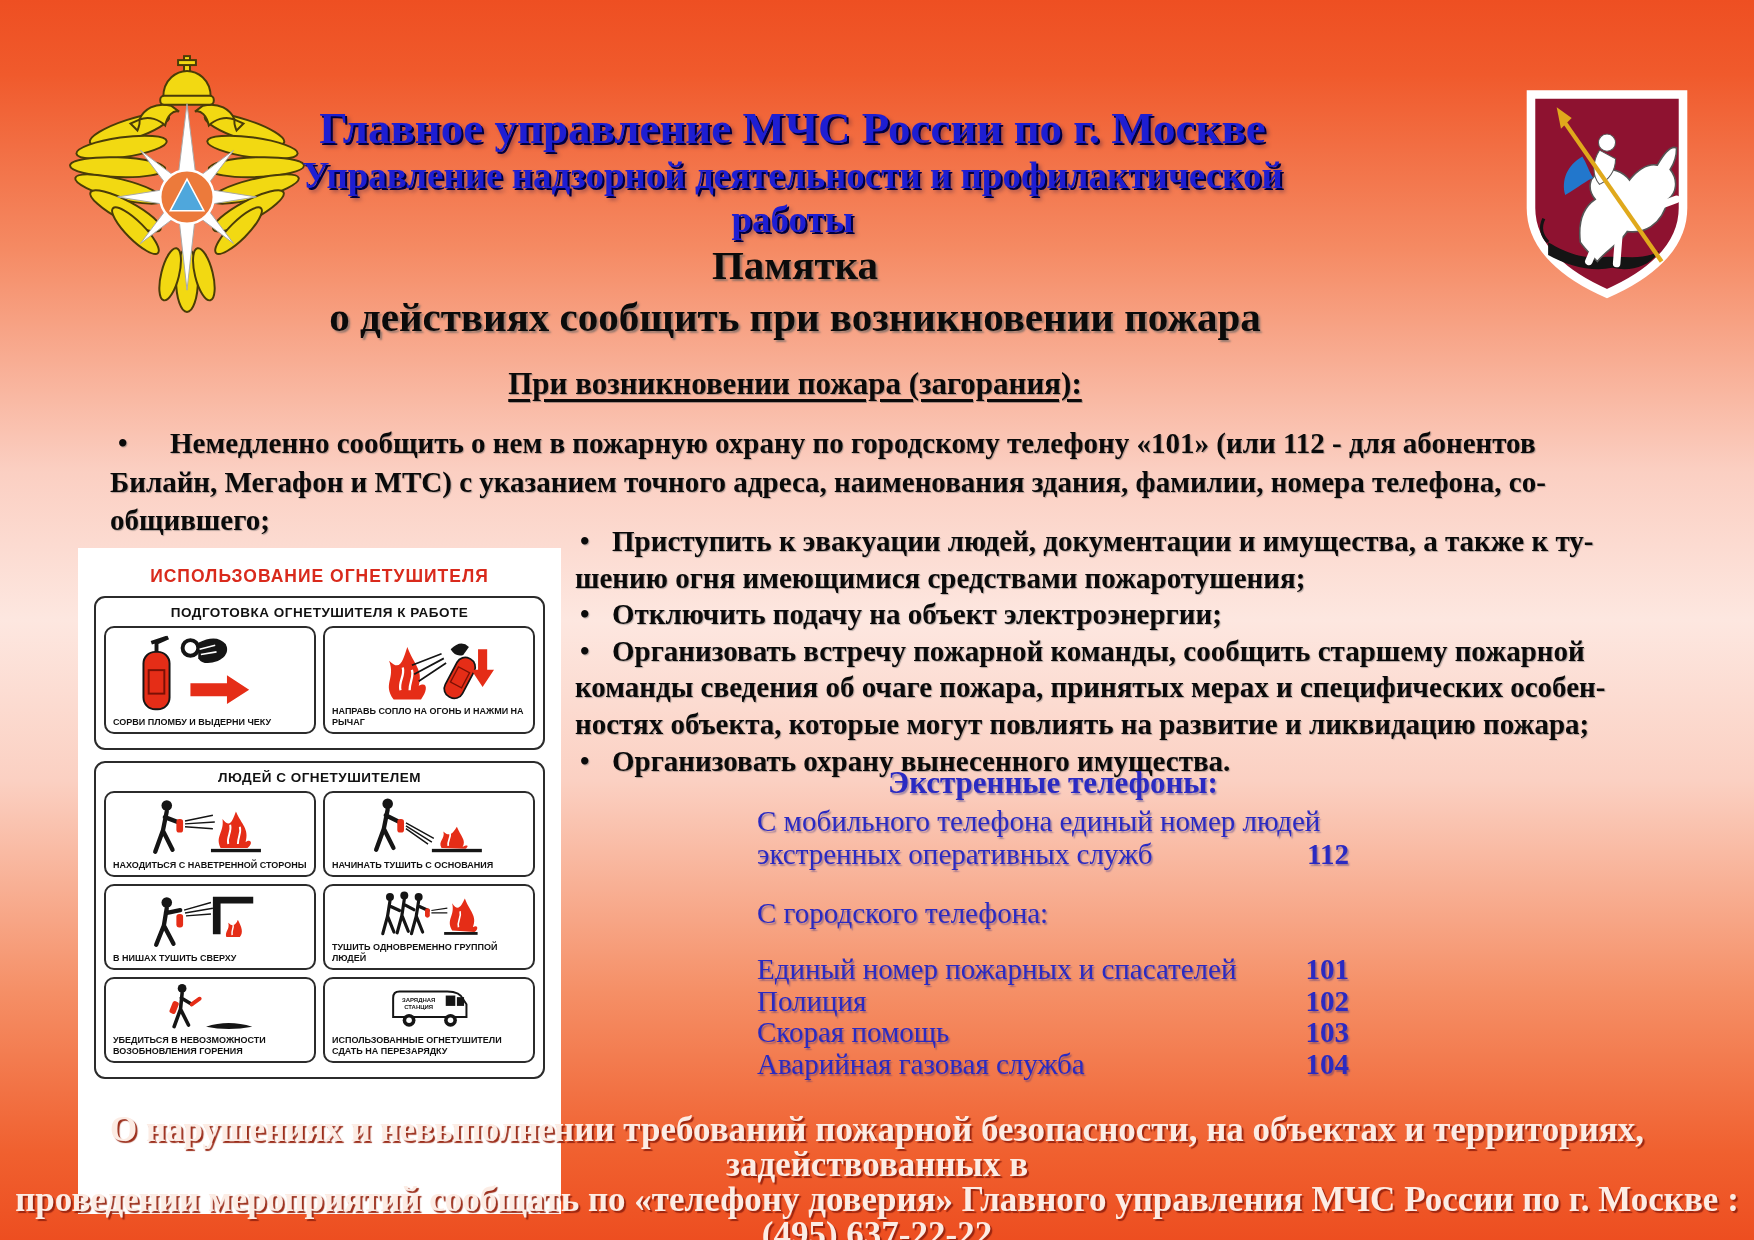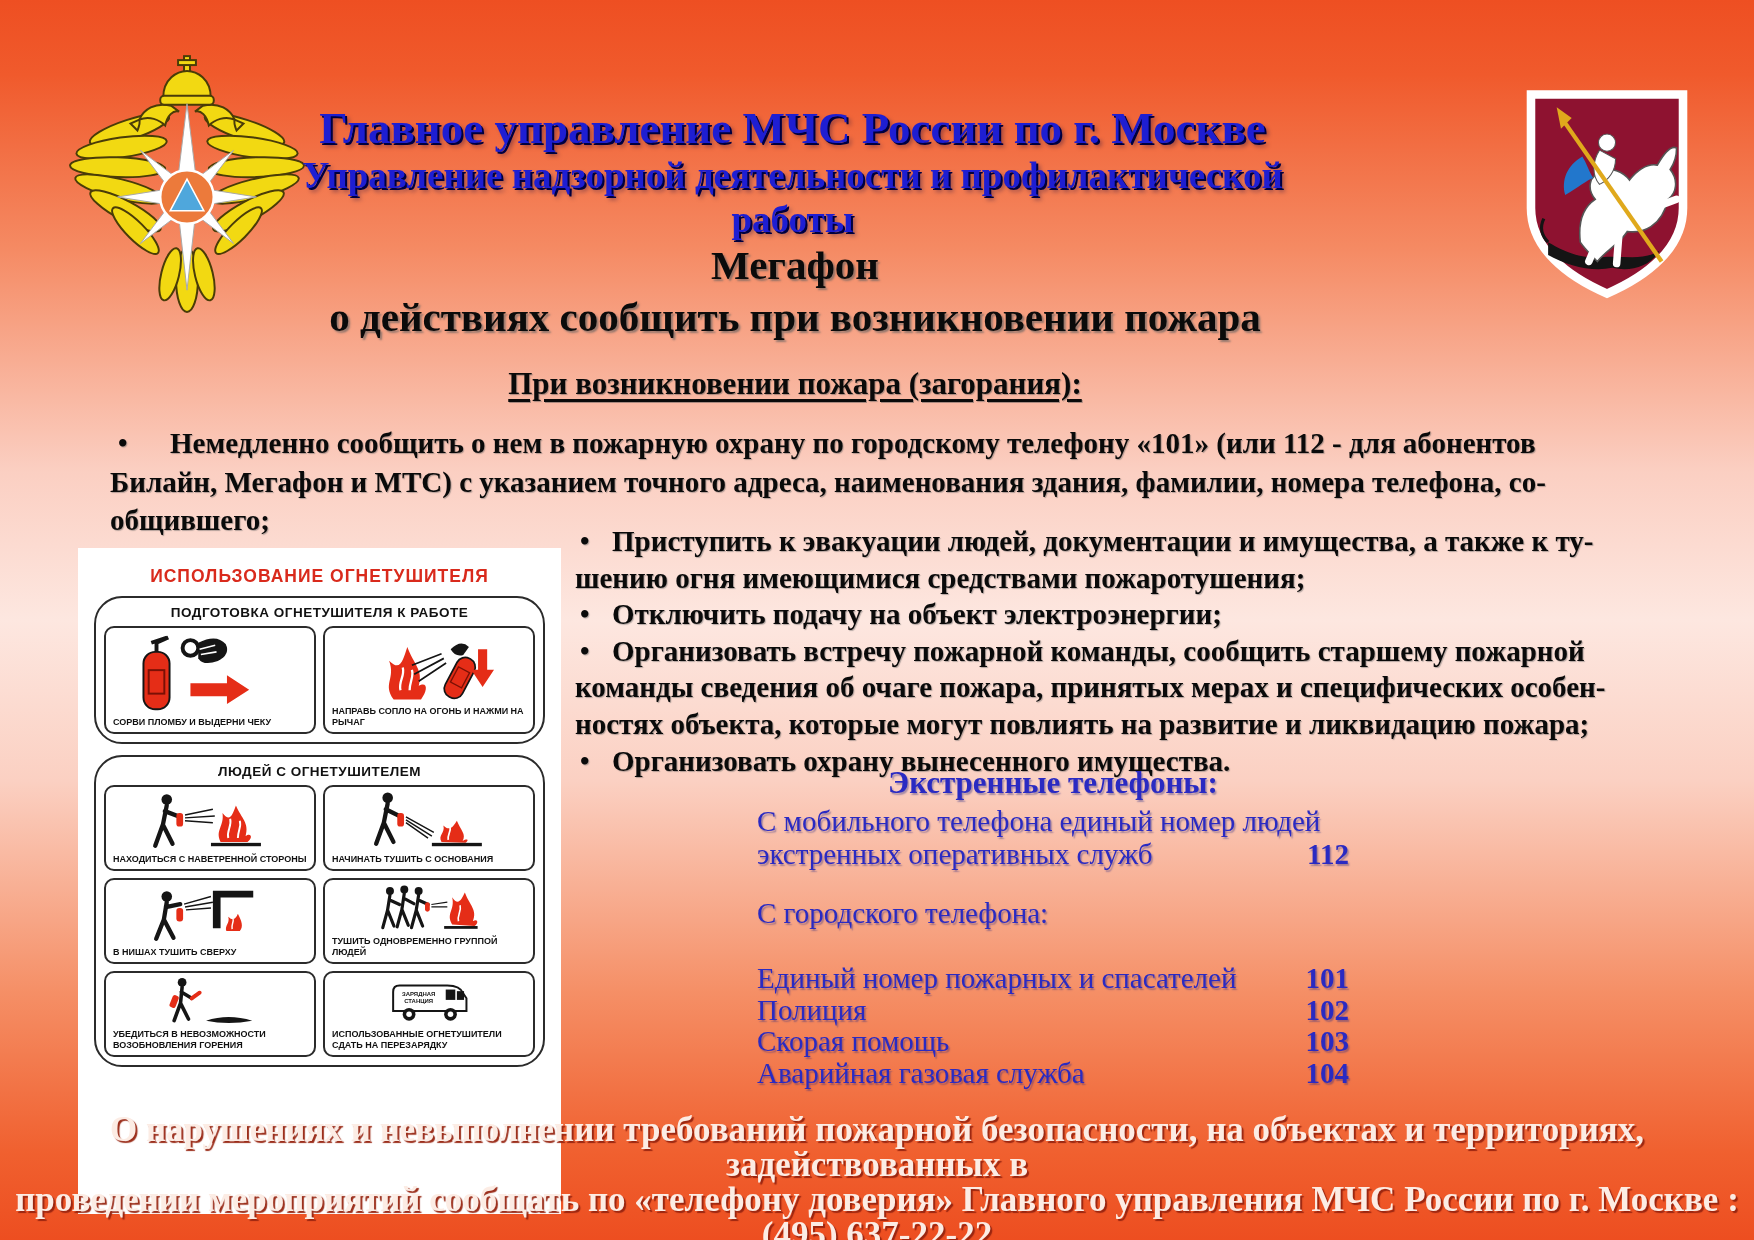--- a/index.html
+++ b/index.html
@@ -34,41 +34,41 @@
   .bline{position:relative;}
   .bullets-full .bline.first{padding-left:60px;}
   .bullets-full .bline.first::before{content:"\2022"; position:absolute; left:8px; font-size:27px;}
   .bullets-right .bline.first{padding-left:37px;}
   .bullets-right .bline.first::before{content:"\2022"; position:absolute; left:5px; font-size:27px;}
   
   .panel{position:absolute; left:78px; top:548px; width:483px; height:666px; background:#ffffff;
     font-family:"Liberation Sans","DejaVu Sans",sans-serif; box-sizing:border-box; padding-top:18px;}
   .panel-title{color:#d92a1c; font-weight:bold; font-size:17.5px; text-align:center;
     letter-spacing:1px; margin-bottom:9px;}
-  .panel-section{border:2.5px solid #2b2b2b; border-radius:28px; margin:0 16px 11px;
-    padding:4px 8px 8px; background:#fff;}
+  .panel-section{border:2.5px solid #2b2b2b; border-radius:11px; margin:0 16px 11px;
+    padding:4px 8px 14px; background:#fff;}
   .panel-section-header{font-weight:bold; font-size:13.5px; text-align:center;
     color:#111; letter-spacing:.5px; margin:3px 0 6px;}
   .panel-grid{display:grid; grid-template-columns:1fr 1fr; gap:7px;}
   .panel-cell{border:2px solid #2b2b2b; border-radius:10px; background:#fff;
     display:flex; flex-direction:column; overflow:hidden;}
   .panel-section.s1 .panel-cell{height:104px;}
   .panel-section.s2 .panel-cell{height:82px;}
   .panel-cell svg{flex:1 1 auto; min-height:0; width:auto; margin:3px 5px 0;}
   .panel-caption{font-weight:bold; font-size:9px; line-height:10.5px; color:#111;
     padding:2px 5px 5px 7px;}
   
   .phones{position:absolute; left:757px; top:766px; width:592px;
     color:#2a2ac2; font-size:29px; text-shadow:1.5px 1.5px 1.5px rgba(40,40,130,.4);}
   .phones-title{text-align:center; font-weight:bold; font-size:31px; line-height:34px; margin-bottom:5px;}
   .phone-line{line-height:33px;}
   .phone-flex{display:flex; line-height:33px;}
   .phone-flex .num{margin-left:auto; font-weight:bold;}
   .landline-heading{margin-top:26px; line-height:33px;}
-  .phone-rows{margin-top:33px;}
+  .phone-rows{margin-top:24px;}
   .phone-row{display:flex; line-height:31.5px;}
   .phone-row .num{margin-left:auto; font-weight:bold;}
   
   .footer{position:absolute; left:0; top:1112px; width:100%; text-align:center;
     color:#fcece4; font-weight:bold; font-size:35px; line-height:35px;
     text-shadow:2px 2px 1px rgba(150,35,15,.95);}
 </style>
 </head>
 <body>
 
@@ -126,21 +126,21 @@
       <polygon points="38,24 52,34 42,44" fill="#e0a91c"></polygon>
     </svg>
   </div>
 
   <div class="org-header">
     <div class="org-line1">Главное управление МЧС России по г. Москве</div>
     <div class="org-line2">Управление надзорной деятельности и профилактической работы</div>
   </div>
 
   <div class="doc-title">
-    <div class="doc-title-line1">Мегафон</div>
+    <div class="doc-title-line1">Памятка</div>
     <div class="doc-title-line2">о действиях сообщить при возникновении пожара</div>
   </div>
 
   <div class="section-heading">
     <span>При возникновении пожара (загорания):</span>
   </div>
 
   <div id="bullets-full" class="bullets bullets-full">
       <div class="bullet-item">
         <div class="bline first">Немедленно сообщить о нем в пожарную охрану по городскому телефону «101» (или 112 - для абонентов</div>

